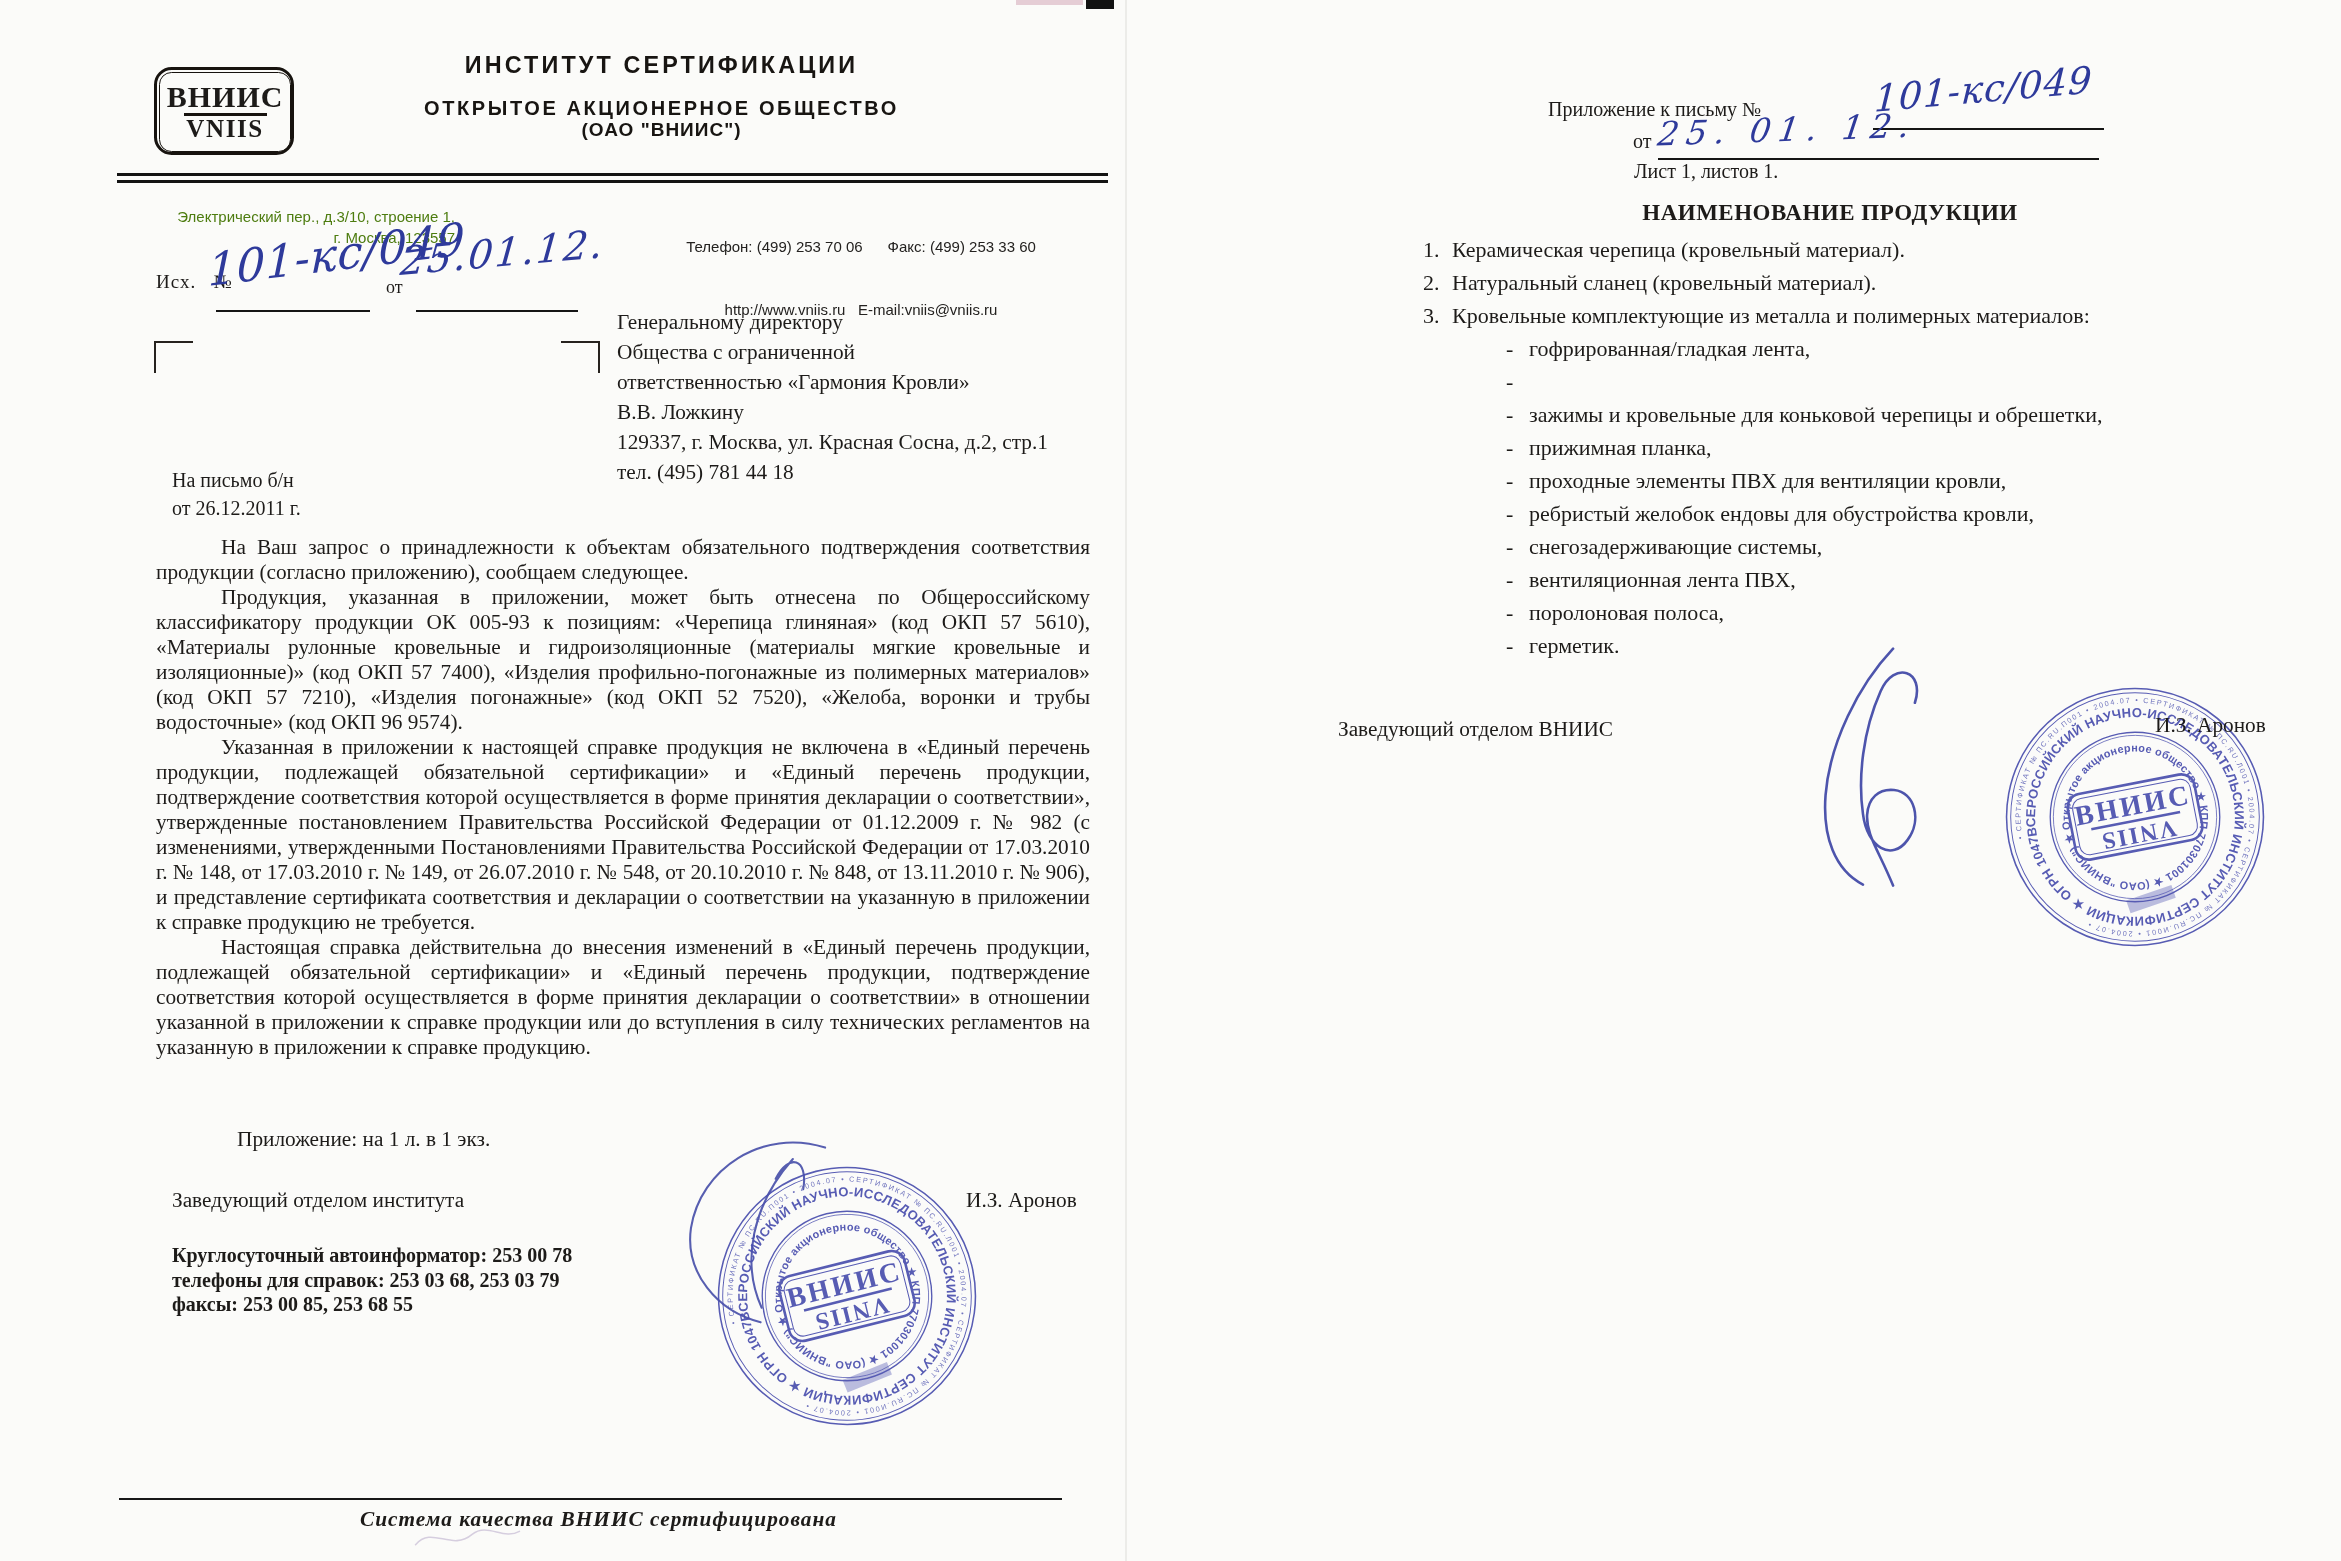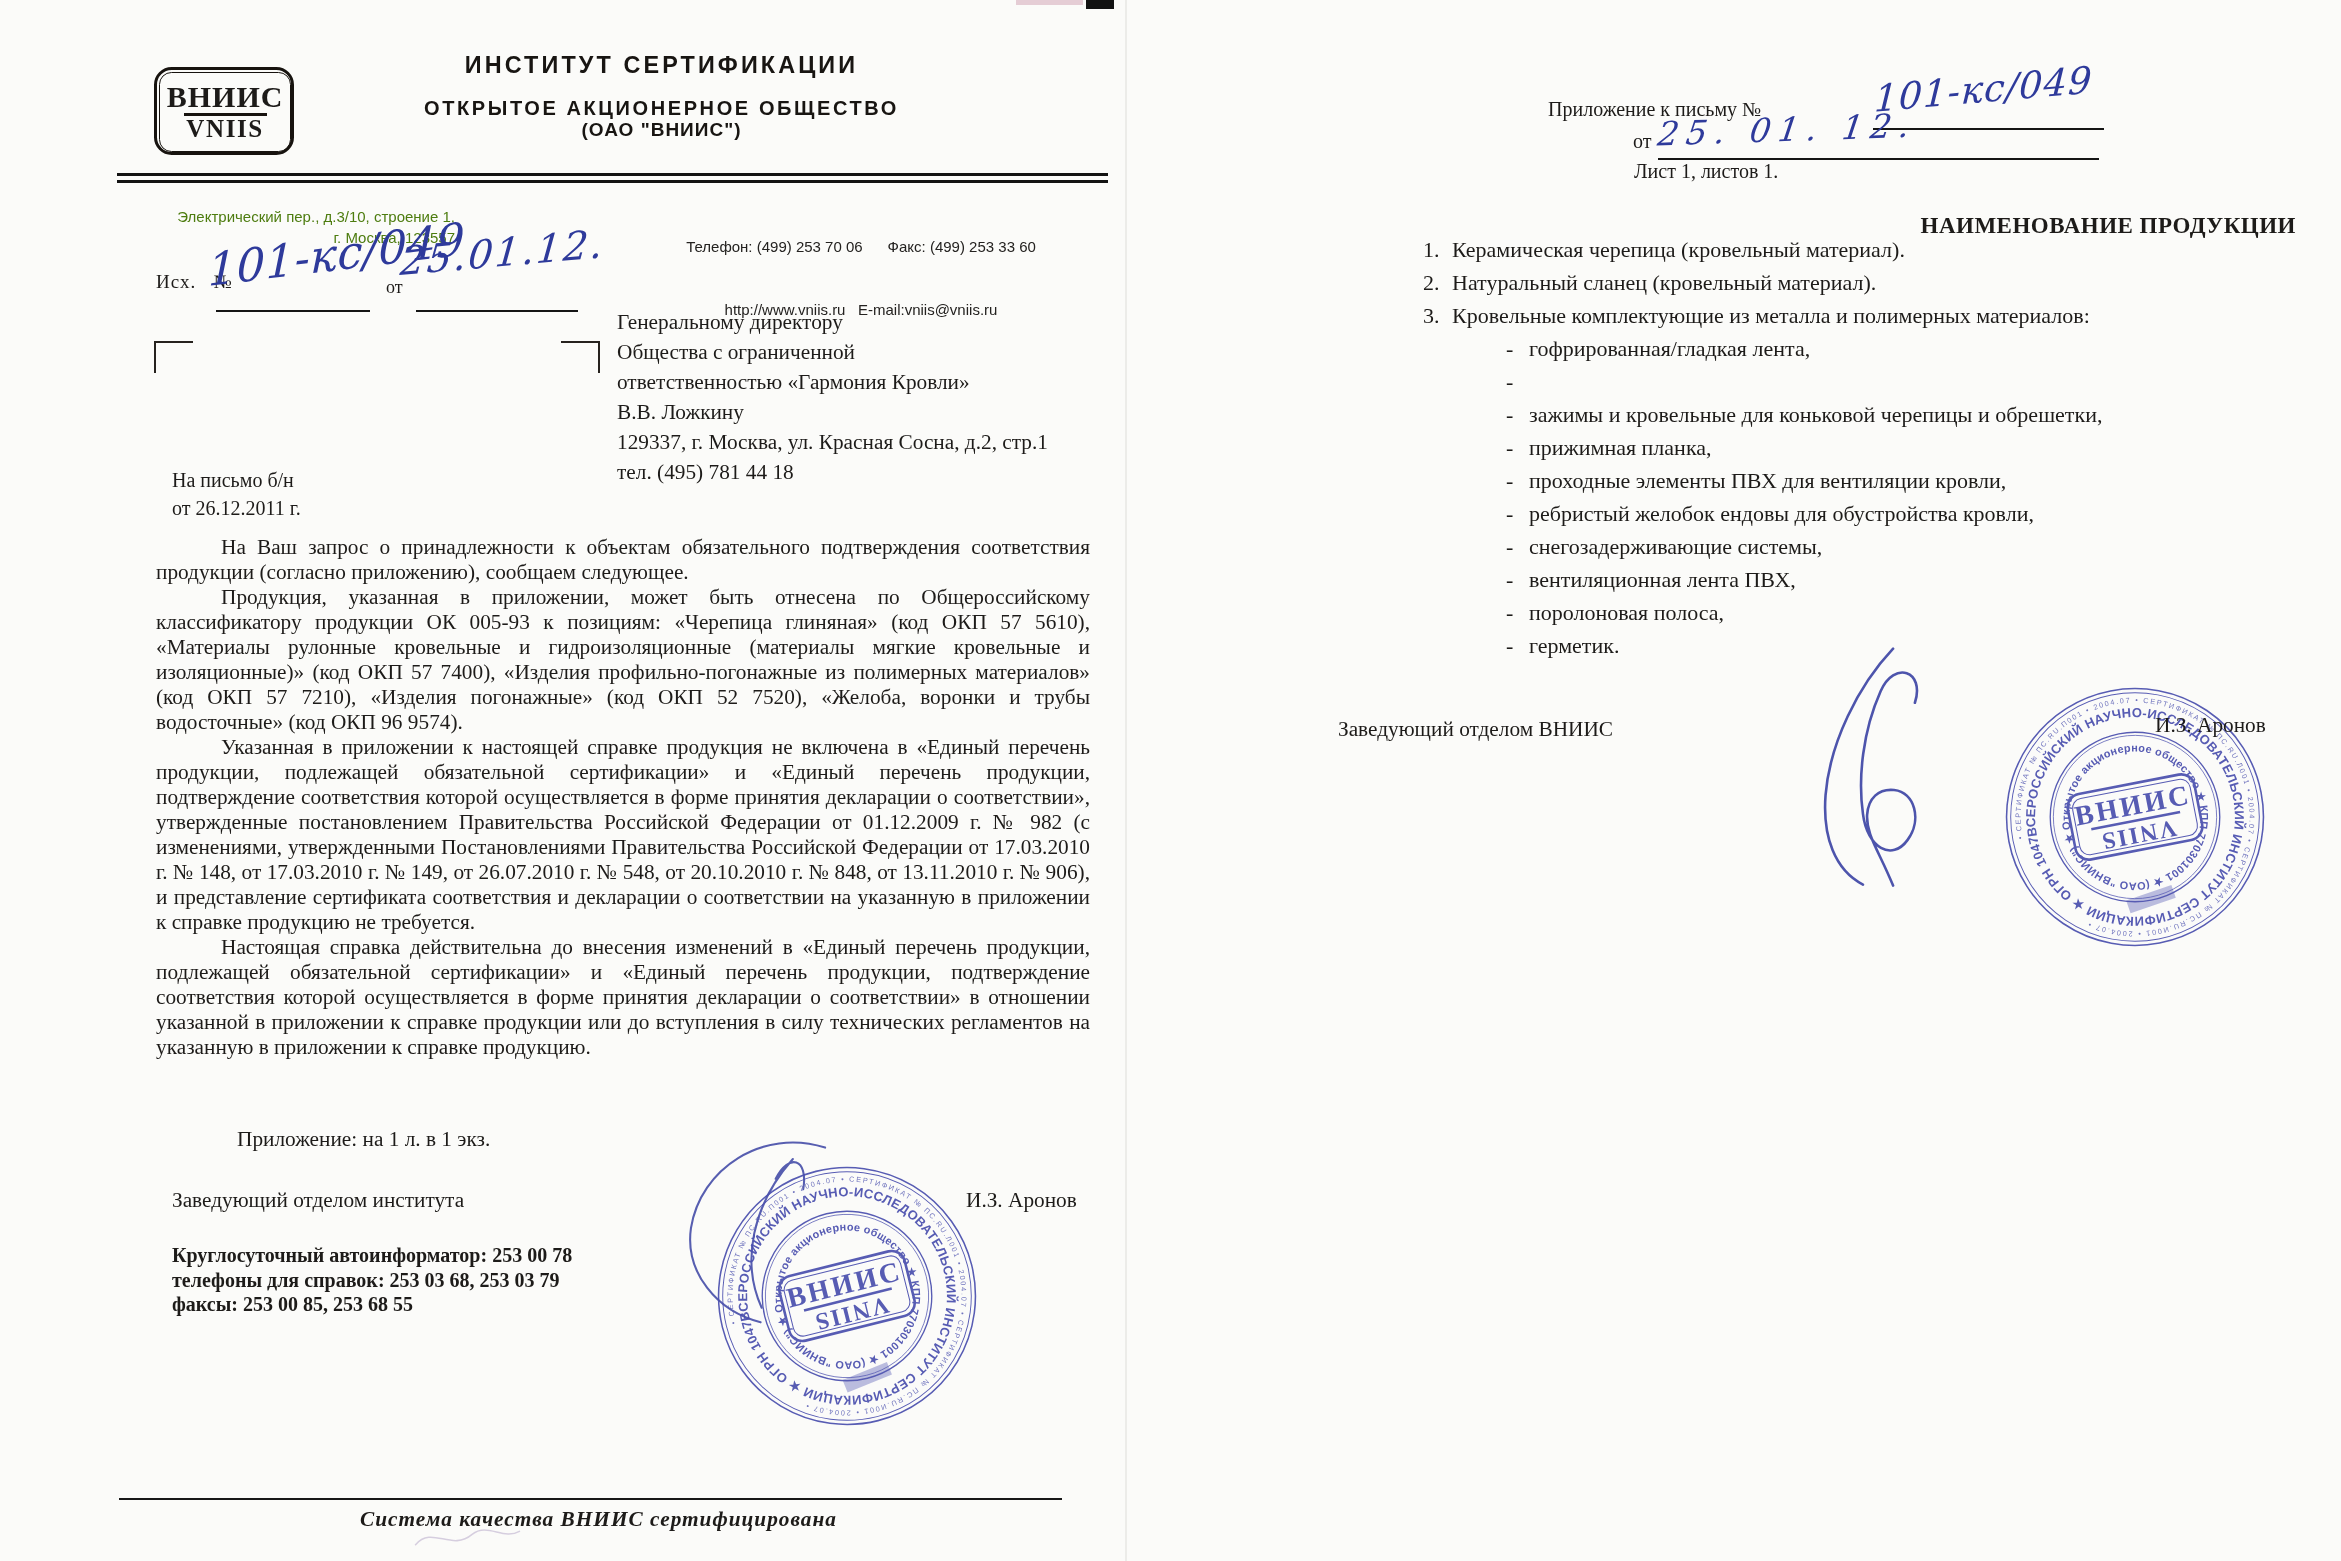--- a/index.html
+++ b/index.html
@@ -68,21 +68,21 @@
 
   
   .apx-label{left:1548px;top:98px;font-size:20px;text-align:center;}
   .apx-ot{left:1633px;top:130px;font-size:20px;}
   .apx-u1{left:1873px;top:128px;width:231px;}
   .apx-u2{left:1658px;top:158px;width:441px;}
   .hw-num-r{left:1874px;top:68px;font-size:37px;transform:rotate(-5deg) skewX(-8deg);letter-spacing:1px;}
   .hw-date-r{left:1658px;top:110px;font-size:33px;transform:rotate(-2deg) skewX(-10deg);letter-spacing:7.3px;}
   .apx-sheet{left:1634px;top:160px;font-size:20px;}
 
-  .apx-title{left:1364px;top:213px;width:932px;text-align:right;font-size:23px;font-weight:700;letter-spacing:0.5px;}
+  .apx-title{left:1364px;top:200px;width:932px;text-align:center;font-size:23px;font-weight:700;letter-spacing:0.5px;}
 
   .apx-list{left:1379px;top:233px;width:885px;font-size:22px;line-height:33px;margin-left:44px;}
   .apx-item{padding-left:34px;text-indent:-34px;margin:0;}
   .apx-item .num{display:inline-block;width:29px;text-indent:0;}
   .apx-sub{padding-left:83px;}
   .apx-sub-row{display:flex;}
   .apx-sub-row .dash{width:23px;}
   .apx-item4{margin:0;}
 
   .signer-title-r{left:1338px;top:717px;font-size:21.3px;}

